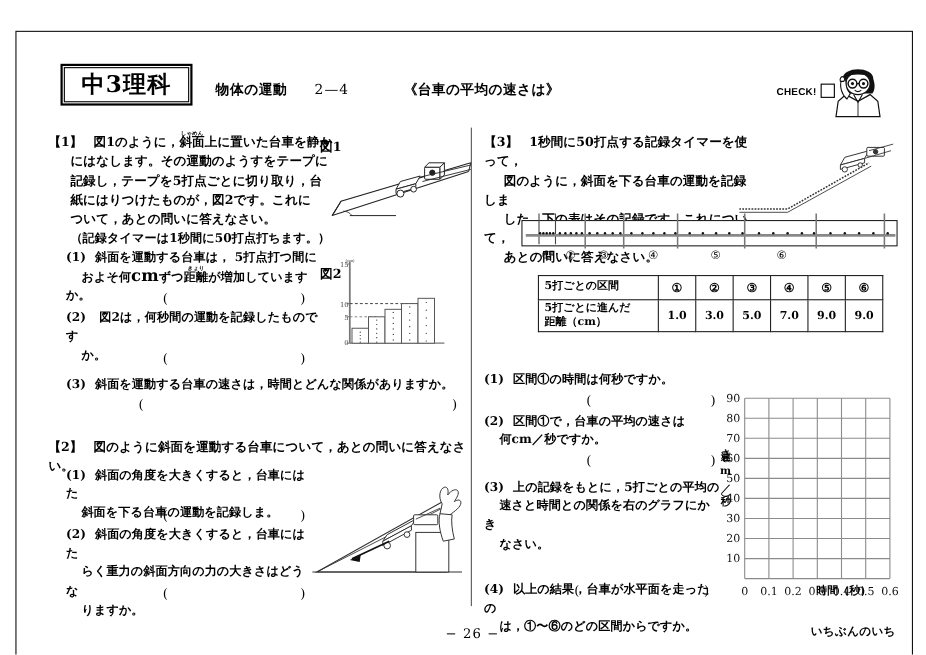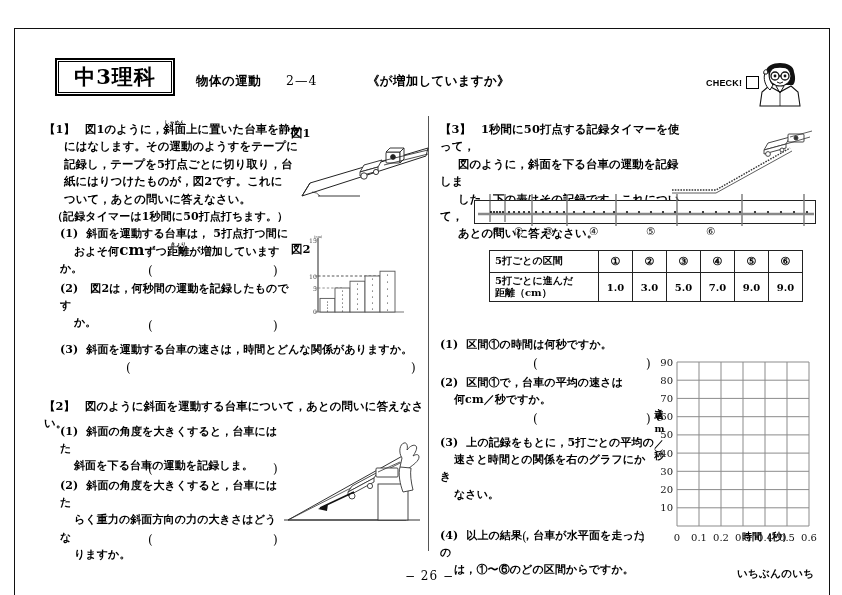--- a/index.html
+++ b/index.html
@@ -73,21 +73,21 @@
 <body>
 
 <div class="page">
   <div class="frame"></div>
 
   <div class="subject-box">
     <div class="inner">中3理科</div>
   </div>
   <div class="unit-title">物体の運動</div>
   <div class="unit-no">2—4</div>
-  <div class="chapter-title">《が増加していますか》</div>
+  <div class="chapter-title">《台車の平均の速さは》</div>
 
   <div class="check-wrap">
     <span class="check-label">CHECK!</span>
     <span class="check-box"></span>
   </div>
 
   <svg class="mascot" viewBox="0 0 56 56">
 
     <path d="M14 20 C14 8,42 8,42 20 C44 26,43 31,41 33 L15 33 C13 31,12 26,14 20 Z" fill="#111"></path>
 
@@ -113,21 +113,21 @@
 
   <div class="divider"></div>
 
   <div class="q" style="left:44px;top:105px;width:260px;">
     <span>【1】</span>
     <span style="margin-left:6px;">図1のように，<span class="ruby-host"><span class="ruby">しゃめん</span>斜面</span>上に置いた台車を静か</span><br>
     <span style="margin-left:20px;">にはなします。その運動のようすをテープに</span><br>
     <span style="margin-left:20px;margin-top:11px;">記録し，テープを5打点ごとに切り取り，台</span><br>
     <span style="margin-left:20px;">紙にはりつけたものが，図2です。これに</span><br>
     <span style="margin-left:20px;">ついて，あとの問いに答えなさい。</span><br>
-    <span style="margin-left:8px;font-size:11px;">（記録タイマーは1秒間に50打点打ちます。）</span>
+    <span style="margin-left:20px;font-size:11px;">（記録タイマーは1秒間に50打点打ちます。）</span>
   </div>
 
   <div class="figlabel" style="left:291px;top:110px;">図1</div>
   <svg style="position:absolute;left:300px;top:118px;width:130px;height:68px;" viewBox="0 0 130 68">
     <path d="M2 62 L10 49 L128 14" fill="none" stroke="#222" stroke-width="1"></path>
     <path d="M2 62 L126 22" fill="none" stroke="#222" stroke-width="1"></path>
     <path d="M126 22 L128 14" fill="none" stroke="#222" stroke-width=".9"></path>
     <path d="M10 49 L2 62" fill="none" stroke="#222" stroke-width=".9"></path>
     <line x1="18" y1="62" x2="60" y2="62" stroke="#222" stroke-width=".9"></line>
     <path d="M12 58 A10 10 0 0 1 20 62" fill="none" stroke="#222" stroke-width=".7"></path>

